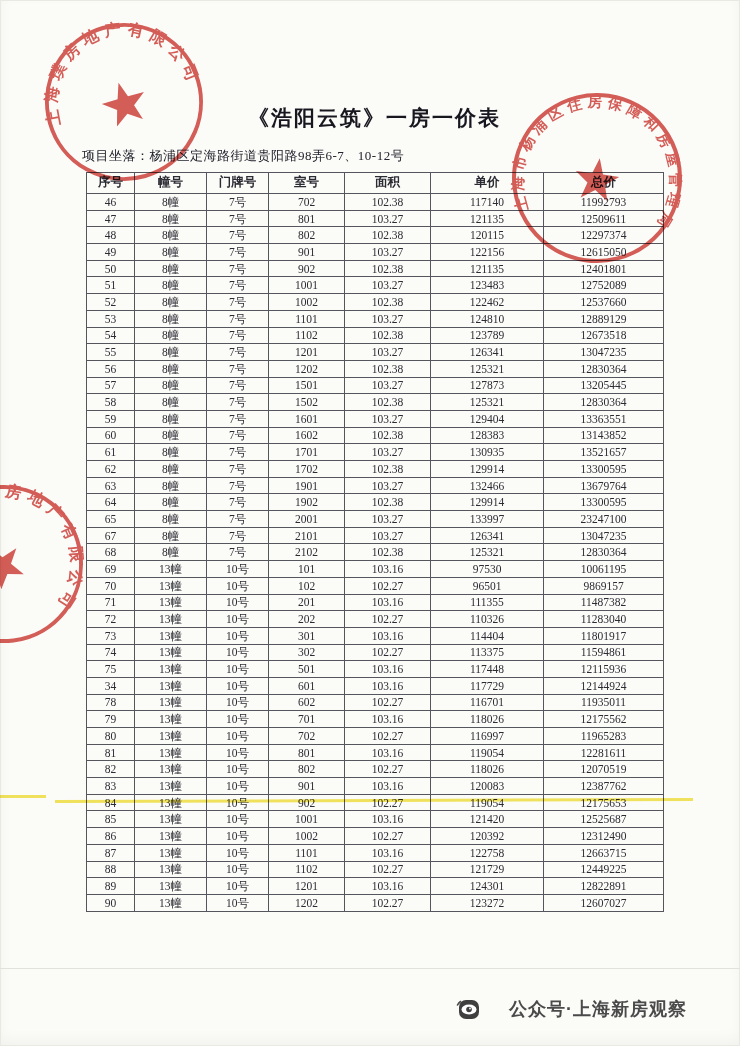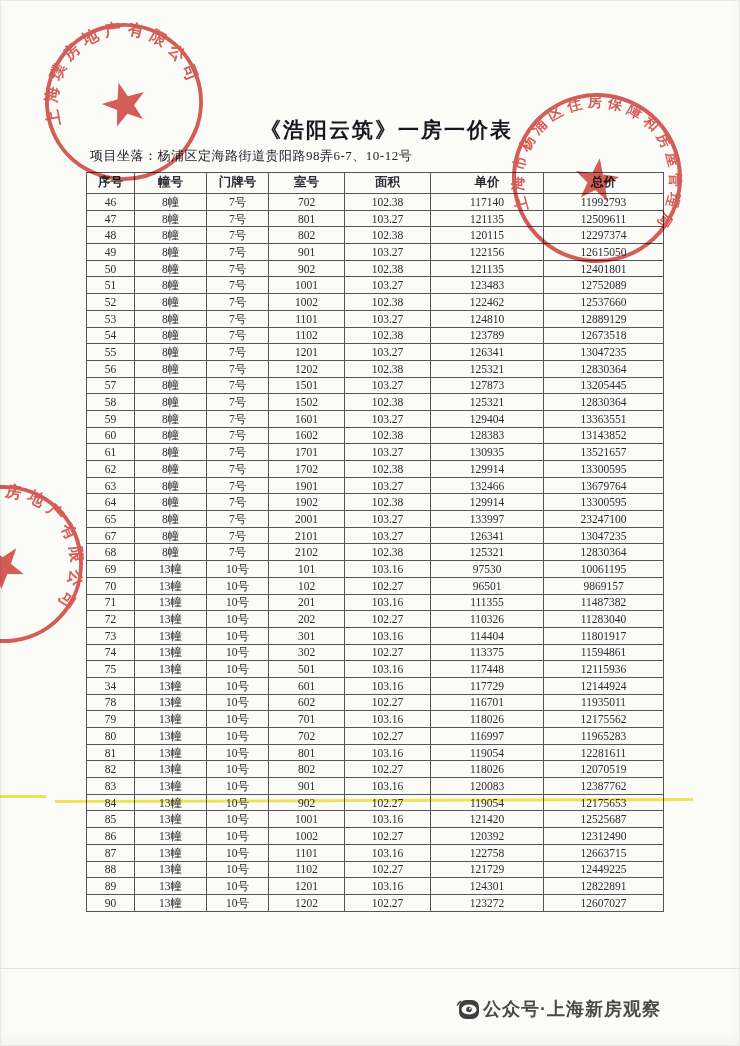--- a/index.html
+++ b/index.html
@@ -15,24 +15,24 @@
     background:#fbfbf8;
     overflow:hidden;
     font-family:"Liberation Serif", serif;
     box-shadow:inset 0 0 0 1px #e9e9e4, inset 0 -6px 14px rgba(0,0,0,.04);
   }
   .page-title{
     position:absolute;top:104px;left:86px;width:577px;
     text-align:center;
     font-family:"Liberation Sans", sans-serif;
     font-size:21px;font-weight:bold;letter-spacing:2px;
-    color:#17171f;margin:12px;
+    color:#17171f;margin:0;
   }
   .location-line{
-    position:absolute;top:147px;left:90px;
+    position:absolute;top:147px;left:82px;
     font-size:13px;color:#22222c;letter-spacing:.5px;
   }
   table.price-table{
     position:absolute;top:172px;left:86px;
     width:577px;table-layout:fixed;
     border-collapse:collapse;
     border-radius:17px;
   }
   .price-table th,.price-table td{
     border:1px solid var(--line);
@@ -62,21 +62,21 @@
     mix-blend-mode:multiply;
   }
   .highlight-main{top:799px;left:55px;width:638px;transform:rotate(-0.2deg);}
   .highlight-left{top:795px;left:0;width:46px;}
   .page-bottom-edge{
     position:absolute;top:968px;left:0;width:740px;height:1px;
     background:#e2e2dc;
   }
   .footer{
     position:absolute;top:996px;left:455px;
-    display:flex;align-items:center;gap:2px;
+    display:flex;align-items:center;gap:28px;
   }
   .footer-label{
     font-family:"Liberation Sans", sans-serif;
     font-size:18px;font-weight:bold;color:#4a4a4a;letter-spacing:1px;
   }
 </style>
 </head>
 <body>
 
 <div class="canvas">

